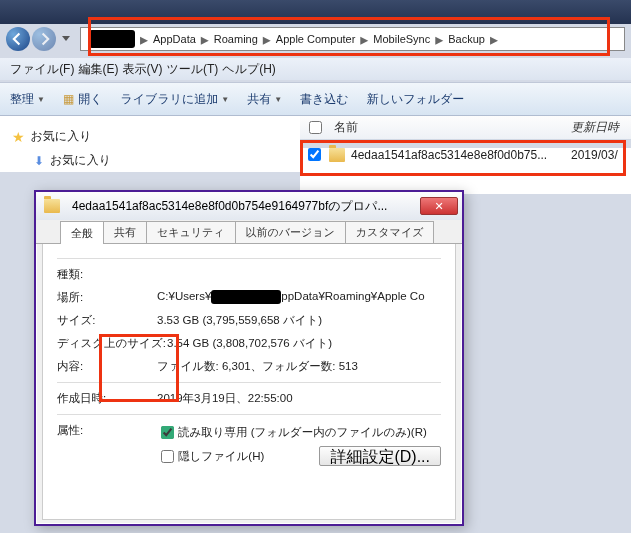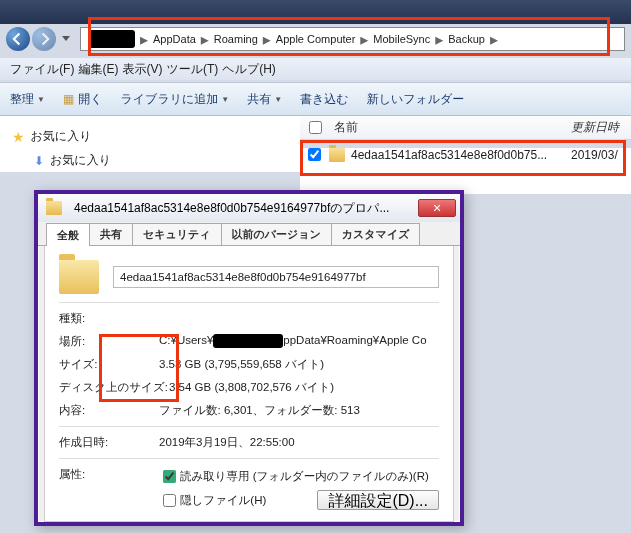--- a/index.html
+++ b/index.html
@@ -39,27 +39,27 @@
   .treeitem .ico { color:#5a8de0; margin-right:6px; }
 
   
   .filerow { position:absolute; top:148px; left:300px; right:0; height:26px; background:#fff; display:flex; align-items:flex-start; font-size:12px; color:#222; }
   .filerow input { margin:0 8px; }
   .foldico { width:16px; height:14px; background:linear-gradient(#f7e199,#e9b94e); border-radius:1px; margin-right:6px; position:relative; }
   .foldico:before { content:""; position:absolute; top:-3px; left:0; width:7px; height:3px; background:#e9b94e; border-radius:1px 1px 0 0; }
   .redbox2 { position:absolute; top:140px; left:300px; width:326px; height:36px; border:3px solid #e31; z-index:50; pointer-events:none; }
 
   
-  .dlg { position:absolute; top:190px; left:34px; width:430px; height:336px; background:#f0f0f0; border:4px solid #4c1d95; box-shadow:0 0 0 1px #fff inset, 3px 3px 12px rgba(0,0,0,.25); }
+  .dlg { position:absolute; top:190px; left:34px; width:430px; height:336px; background:#f0f0f0; border:2px solid #4c1d95; box-shadow:0 0 0 1px #fff inset, 3px 3px 12px rgba(0,0,0,.25); }
   .dlgtitle { height:28px; background:linear-gradient(#fdfdfd,#e3e8f0); display:flex; align-items:center; padding:0 4px; font-size:12px; }
   .dlgtitle .foldico { margin-left:4px; }
   .dlgtitle .txt { flex:1; margin-left:6px; overflow:hidden; text-overflow:ellipsis; white-space:nowrap; }
   .dlgclose { width:38px; height:18px; background:linear-gradient(#e77,#c33); border:1px solid #933; border-radius:2px; color:#fff; display:flex; align-items:center; justify-content:center; font-size:11px; }
 
-  .tabstrip { height:24px; display:flex; align-items:flex-end; padding-left:8px; background:#f0f0f0; border-bottom:1px solid #aaa;font-weight:bold; }
+  .tabstrip { height:24px; display:flex; align-items:flex-end; padding-left:24px; background:#f0f0f0; border-bottom:1px solid #aaa; }
   .tab { height:22px; padding:0 10px; font-size:11px; border:1px solid #aaa; border-bottom:none; background:#f6f6f6; margin-right:-1px; display:flex; align-items:center; color:#333; }
   .tab.active { background:#fff; position:relative; top:1px; height:23px; }
 
   .dlgbody { background:#fff; margin:0 6px 6px; border:1px solid #ccc; border-top:none; height:276px; padding:10px 14px; font-size:11.5px; color:#222; overflow:hidden; }
   .dlgrow { display:flex; padding:4px 0; }
   .dlglabel { width:100px; }
   .dlgval { flex:1; position:relative; }
   .sep { border-top:1px solid #ddd; margin:4px 0; }
   .bigfold { width:40px; height:34px; background:linear-gradient(#f9e8a8,#e9c05a); border-radius:2px; position:relative; margin-right:14px; }
   .bigfold:before { content:""; position:absolute; top:-6px; left:0; width:16px; height:6px; background:#e9c05a; border-radius:2px 2px 0 0; }
@@ -182,24 +182,20 @@
       </div>
   </div>
   <div class="tabstrip">
     <div class="tab active">全般</div>
     <div class="tab">共有</div>
     <div class="tab">セキュリティ</div>
     <div class="tab">以前のバージョン</div>
     <div class="tab">カスタマイズ</div>
   </div>
   <div class="dlgbody">
-    <div class="dlgrow" style="align-items:center">
-      <div class="bigfold"></div>
-      <div class="namebox">4edaa1541af8ac5314e8e8f0d0b754e9164977bf</div>
-    </div>
     <div class="sep"></div>
     <div class="dlgrow">
         <div class="dlglabel">種類:</div>
       </div>
     <div class="dlgrow">
         <div class="dlglabel">場所:</div>
         <div class="dlgval"><span>C:¥Users¥</span><span class="redacted2"></span><span>ppData¥Roaming¥Apple Co</span></div>
       </div>
     <div class="dlgrow">
         <div class="dlglabel">サイズ:</div>

